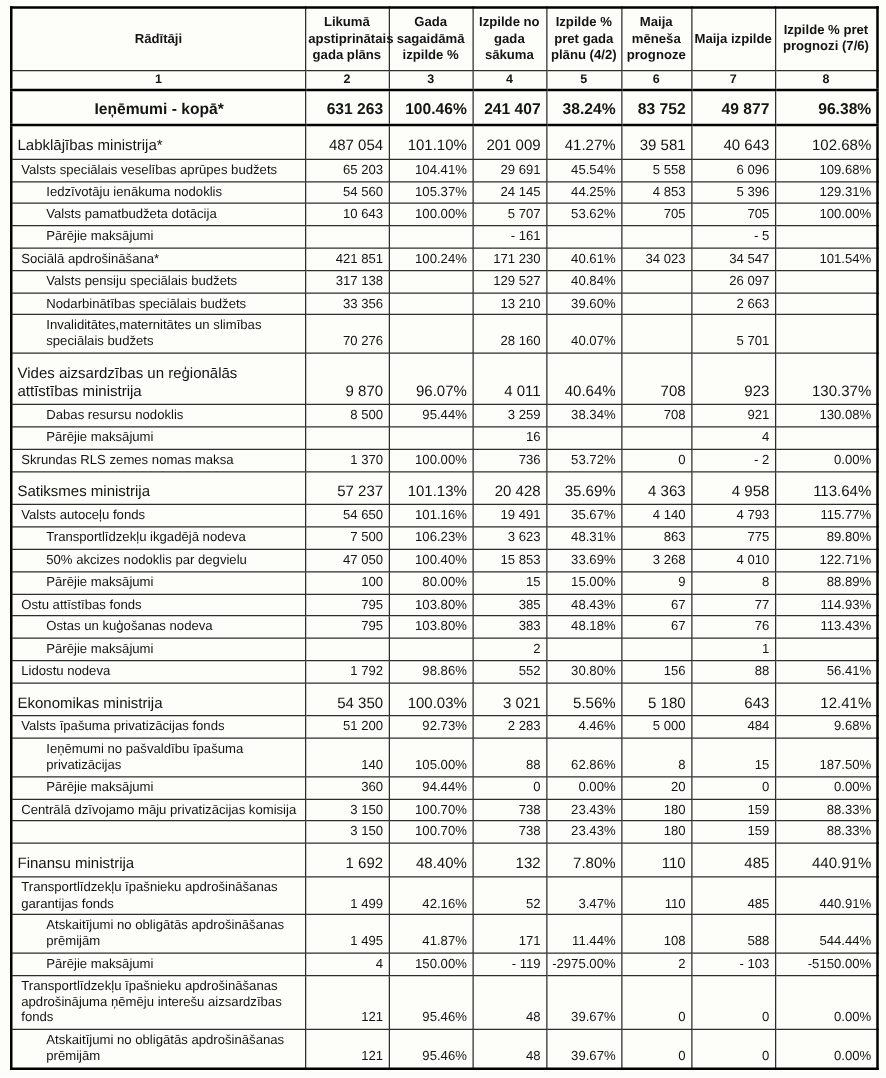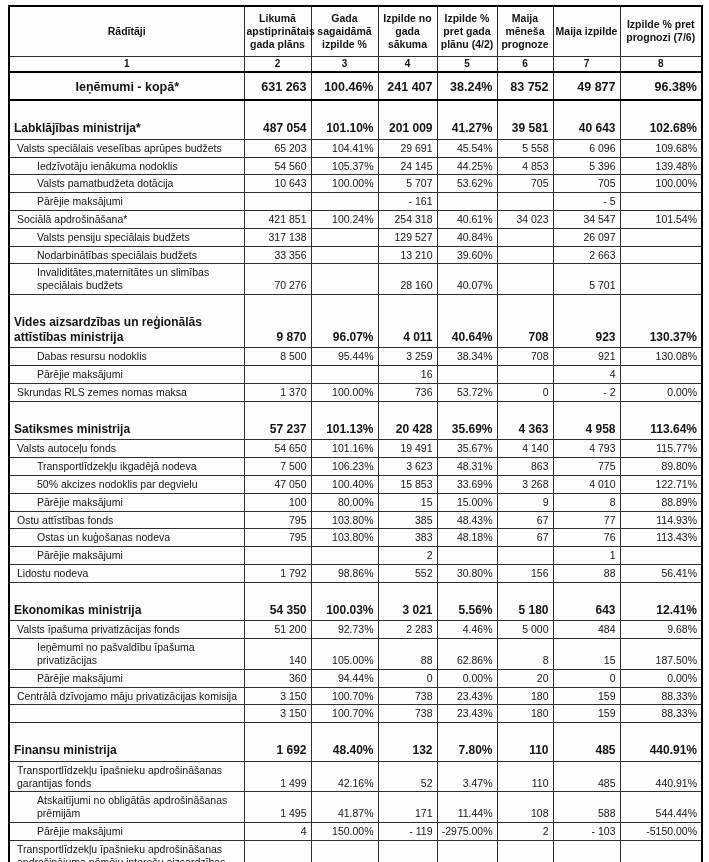--- a/index.html
+++ b/index.html
@@ -56,23 +56,23 @@
 
   tr.r-total td {
     font-weight:bold;
     font-size:12.5px;
     padding-top:7px; padding-bottom:4px;
     border-bottom:2px solid #000;
   }
   tr.r-total td.label { text-align:center; }
 
   tr.r-ministry td {
-    font-weight:bold;
+    font-weight:normal;
     font-size:12px;
-    padding-top:20px; padding-bottom:3px;
+    padding-top:8px; padding-bottom:3px;
     border-top:1.5px solid #000;
   }
 </style>
 </head>
 <body>
 
 <div class="page">
   <table class="budget">
     <colgroup>
       <col style="width:235px">
@@ -138,21 +138,21 @@
           <td class="num">109.68%</td>
         </tr>
         <tr class="r-item ind-2">
           <td class="label">Iedzīvotāju ienākuma nodoklis</td>
           <td class="num">54 560</td>
           <td class="num">105.37%</td>
           <td class="num">24 145</td>
           <td class="num">44.25%</td>
           <td class="num">4 853</td>
           <td class="num">5 396</td>
-          <td class="num">139.48%</td>
+          <td class="num">129.31%</td>
         </tr>
         <tr class="r-item ind-2">
           <td class="label">Valsts pamatbudžeta dotācija</td>
           <td class="num">10 643</td>
           <td class="num">100.00%</td>
           <td class="num">5 707</td>
           <td class="num">53.62%</td>
           <td class="num">705</td>
           <td class="num">705</td>
           <td class="num">100.00%</td>
@@ -164,21 +164,21 @@
           <td class="num">- 161</td>
           <td class="num"></td>
           <td class="num"></td>
           <td class="num">- 5</td>
           <td class="num"></td>
         </tr>
         <tr class="r-item ind-1">
           <td class="label">Sociālā apdrošināšana*</td>
           <td class="num">421 851</td>
           <td class="num">100.24%</td>
-          <td class="num">254 318</td>
+          <td class="num">171 230</td>
           <td class="num">40.61%</td>
           <td class="num">34 023</td>
           <td class="num">34 547</td>
           <td class="num">101.54%</td>
         </tr>
         <tr class="r-item ind-2">
           <td class="label">Valsts pensiju speciālais budžets</td>
           <td class="num">317 138</td>
           <td class="num"></td>
           <td class="num">129 527</td>

